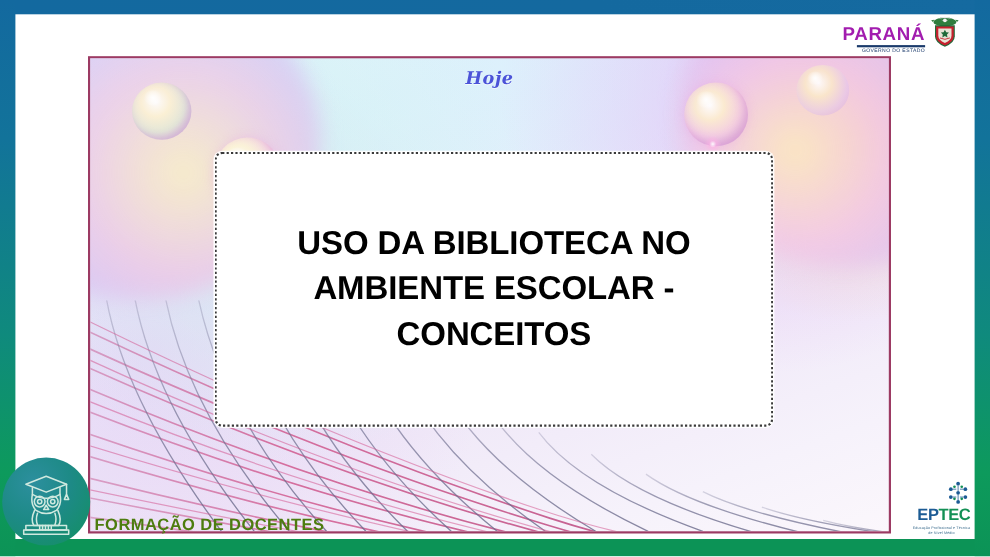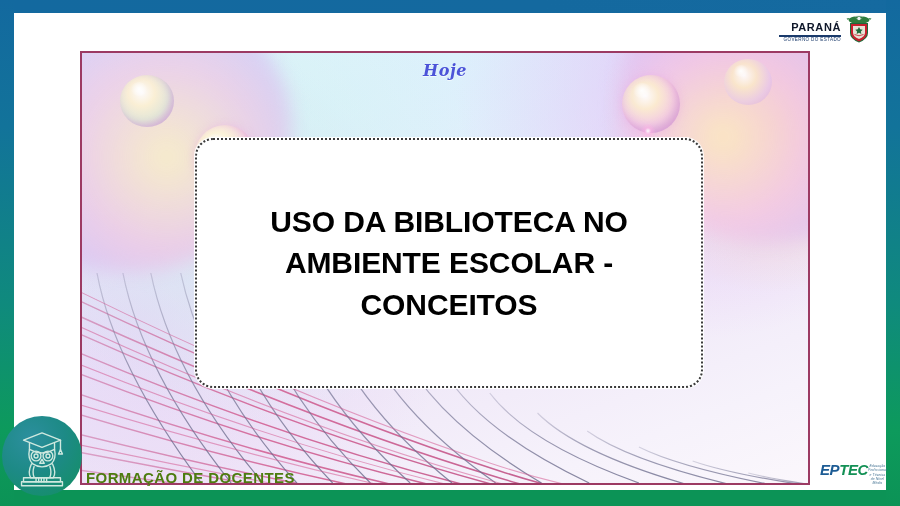--- a/index.html
+++ b/index.html
@@ -36,22 +36,22 @@
     background: #ffffff;
     z-index: 4;
   }
   #parana-logo {
     position: absolute; right: 14px; top: 1px;
     display: flex; align-items: flex-start; gap: 5px;
   }
   #parana-text-wrap { display: flex; flex-direction: column; align-items: flex-end; padding-top: 8px; }
   #parana-wordmark {
     font-family: "Liberation Sans", sans-serif;
-    font-weight: bold; font-size: 11px; letter-spacing: .6px;
-    color: #0f172a; line-height: 1;
+    font-weight: bold; font-size: 17px; letter-spacing: .6px;
+    color: #a21caf; line-height: 1;
   }
   #parana-rule { width: 62px; height: 1.6px; background: #1a3a6b; margin: 2px 0 1.5px 0; }
   #parana-sub {
     font-family: "Liberation Sans", sans-serif;
     font-size: 4.6px; letter-spacing: .35px; color: #1a3a6b; line-height: 1;
     white-space: nowrap;
   }
   #parana-shield { width: 26px; height: 30px; display:block; }
 
   
@@ -146,21 +146,21 @@
   }
   #script-line-1 { font-size: 16px; letter-spacing: .5px; line-height: 1.25; }
   #script-line-2 { font-size: 21px; letter-spacing: .5px; line-height: 1.6; }
 
   
   #title-card {
     position: absolute; left: 113px; top: 85px;
     width: 508px; height: 250px;
     background: #ffffff;
     border: 2px dotted #3a3a3a;
-    border-radius: 18px;
+    border-radius: 7px;
     display: flex; align-items: center; justify-content: flex-end;
     z-index: 4;
     box-shadow: 0 0 0 1px rgba(255,255,255,.9);
   }
   #title-text {
     font-family: "Liberation Sans", sans-serif;
     font-weight: bold;
     font-size: 30px;
     line-height: 1.37;
     color: #000000;
@@ -185,21 +185,21 @@
     background: radial-gradient(circle at 35% 28%, #2c8f9e 0%, #1d8a86 45%, #12905f 100%);
     z-index: 7;
     display: flex; align-items: center; justify-content: center;
   }
   #owl-svg { width: 66px; height: 66px; display: block; }
 
   
   #eptec-logo {
     position: absolute; right: 18px; bottom: 20px;
     width: 62px; z-index: 7;
-    display: flex; flex-direction: row; align-items: flex-start; font-style: italic;
+    display: flex; flex-direction: column; align-items: flex-end;
   }
   #eptec-mark { width: 22px; height: 22px; display:block; margin-bottom: 2px; }
   #eptec-word {
     font-family: "Liberation Sans", sans-serif;
     font-weight: bold; font-size: 15px; line-height: 1;
     letter-spacing: -.4px;
     color: #1c5b94;
   }
   #eptec-word .g { color: #139055; }
   #eptec-tag {

